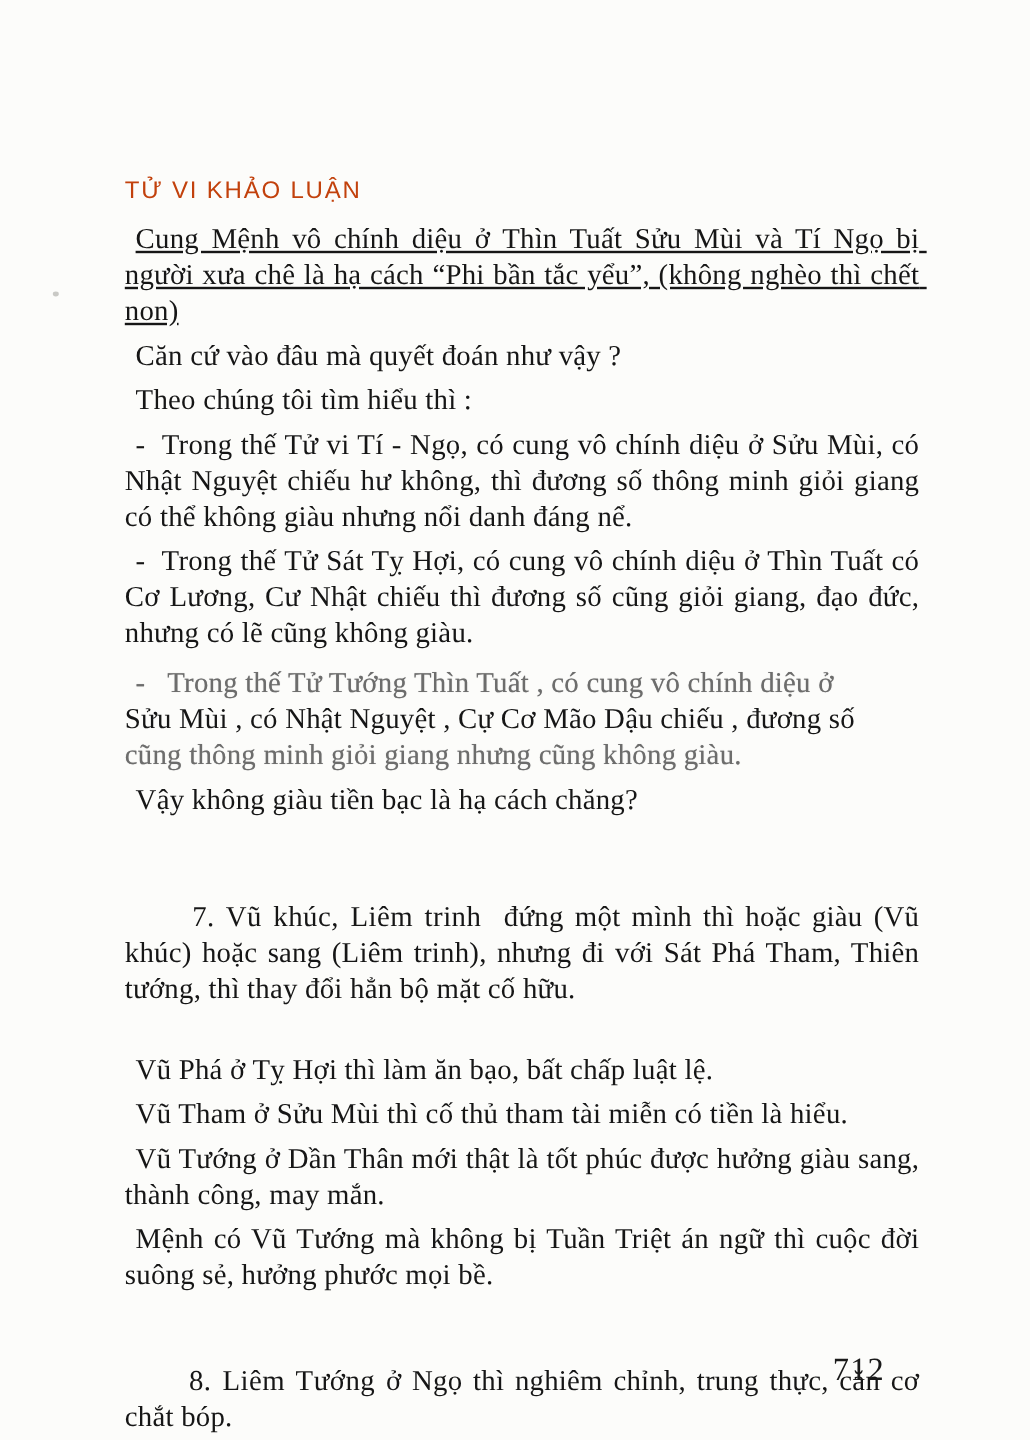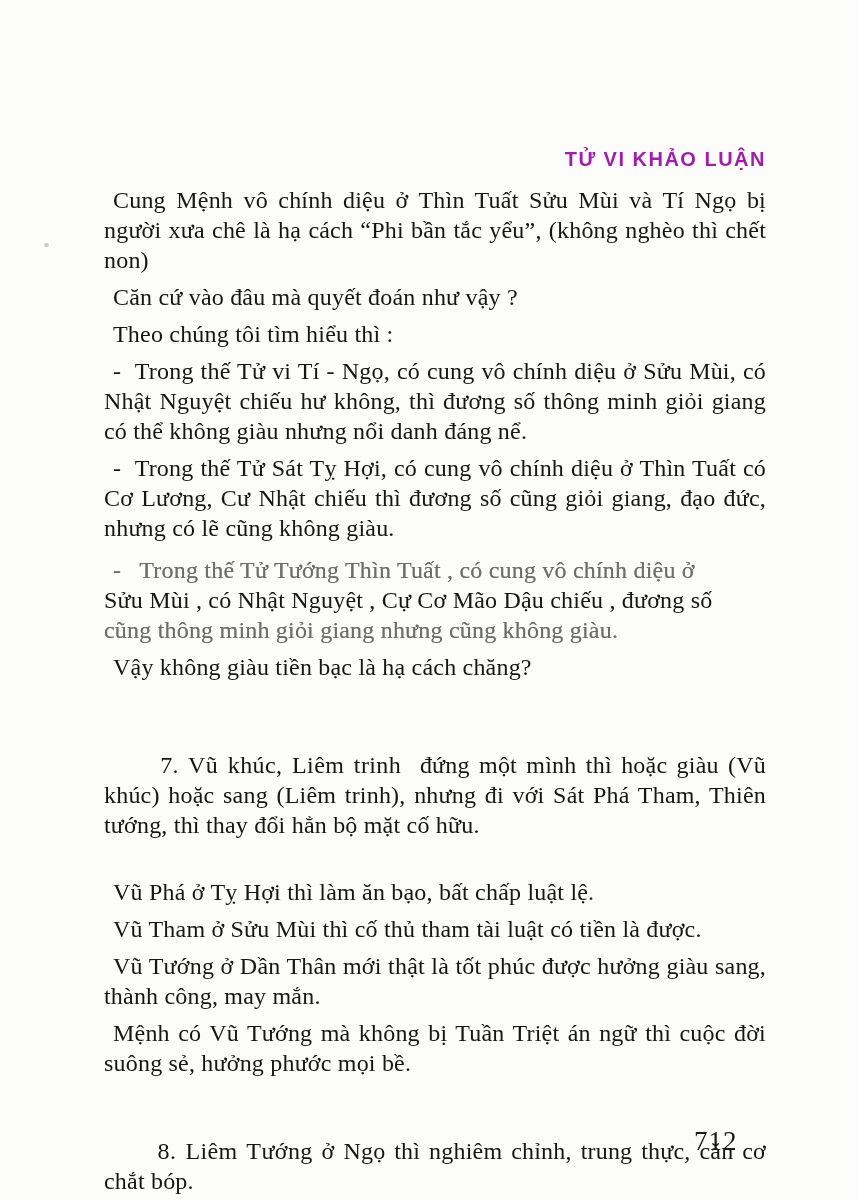--- a/index.html
+++ b/index.html
@@ -18,37 +18,37 @@
     overflow: hidden;
   }
   .content {
     position: absolute;
     left: 104px;
     top: 0;
     width: 662px;
   }
   .doc-title {
     margin: 148px 0 0 0;
-    text-align: right;
+    text-align: left;
     font-family: "Liberation Sans", sans-serif;
     font-size: 20px;
-    font-weight: 700;
+    font-weight: 400;
     letter-spacing: 1.5px;
-    color: #a21caf;
+    color: #c2410c;
   }
   .para {
     margin: 7px 0 0 0;
     font-size: 24px;
     line-height: 30px;
     text-align: justify;
     text-indent: 9px;
     letter-spacing: 0.2px;
     white-space: pre-wrap;
   }
-  .para.first { margin-top: 14px; }
+  .para.first { margin-top: 14px; text-decoration: underline; }
   .bullet-lines { margin: 12px 0 0 0; }
   .b-line {
     font-size: 24px;
     line-height: 30px;
     letter-spacing: 0.2px;
     white-space: pre-wrap;
   }
   .b-line.indent { text-indent: 9px; }
   .faded {
     color: #4e4e4e;
@@ -106,21 +106,21 @@
 
     <div class="para">Vậy không giàu tiền bạc là hạ cách chăng?</div>
 
     <div class="para section">
       <span class="lead-bold">7. Vũ khúc, Liêm trinh</span><span>  đứng một mình thì hoặc giàu (Vũ khúc) hoặc sang (Liêm trinh), nhưng đi với Sát Phá Tham, Thiên tướng, thì thay đổi hẳn bộ mặt cố hữu.</span>
     </div>
 
     <div class="para">Vũ Phá ở Tỵ Hợi thì làm ăn bạo, bất chấp luật lệ.</div>
 
 
-    <div class="para">Vũ Tham ở Sửu Mùi thì cố thủ tham tài luật có tiền là được.</div>
+    <div class="para">Vũ Tham ở Sửu Mùi thì cố thủ tham tài miễn có tiền là hiểu.</div>
 
     <div class="para">Vũ Tướng ở Dần Thân mới thật là tốt phúc được hưởng giàu sang, thành công, may mắn.</div>
 
     <div class="para">Mệnh có Vũ Tướng mà không bị Tuần Triệt án ngữ thì cuộc đời suông sẻ, hưởng phước mọi bề.</div>
 
     <div class="para section-8">
       <span class="lead-bold">8. Liêm Tướng</span><span> ở Ngọ thì nghiêm chỉnh, trung thực, căn cơ chắt bóp.</span>
     </div>
 
   </div>

